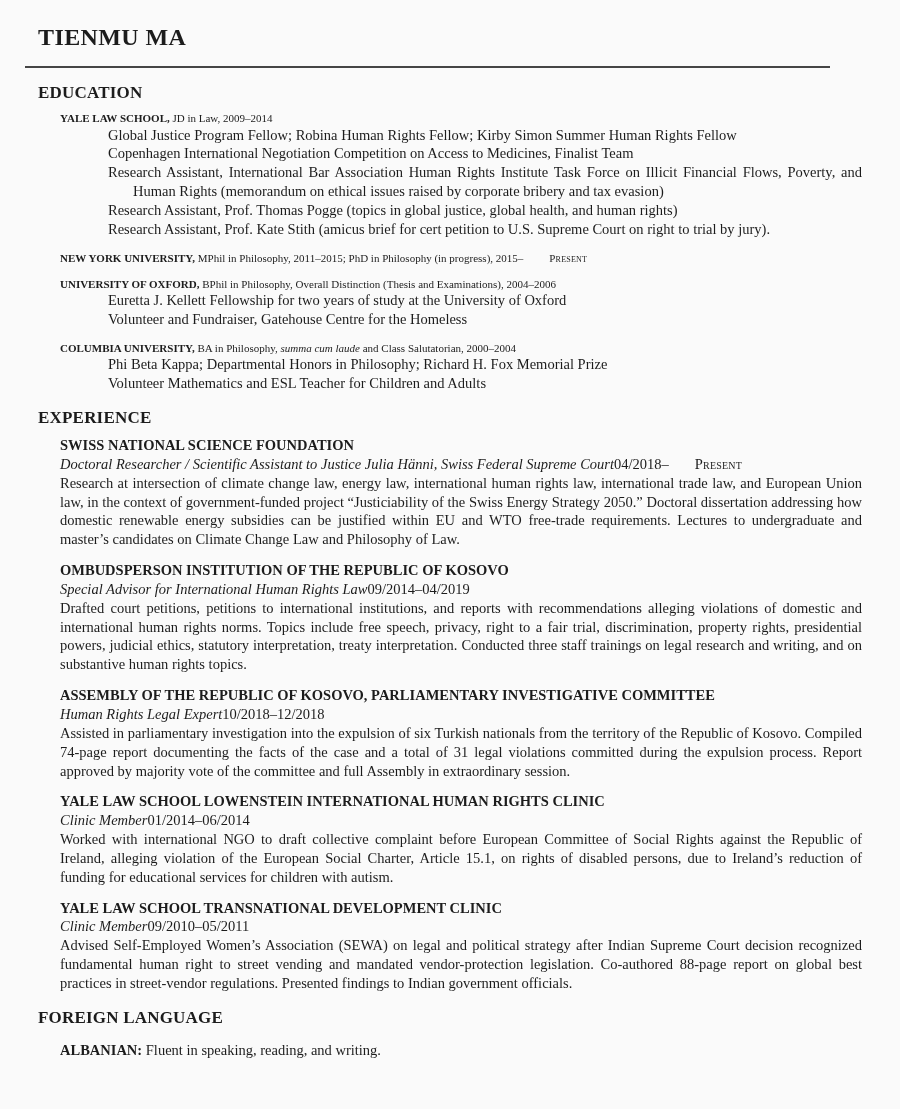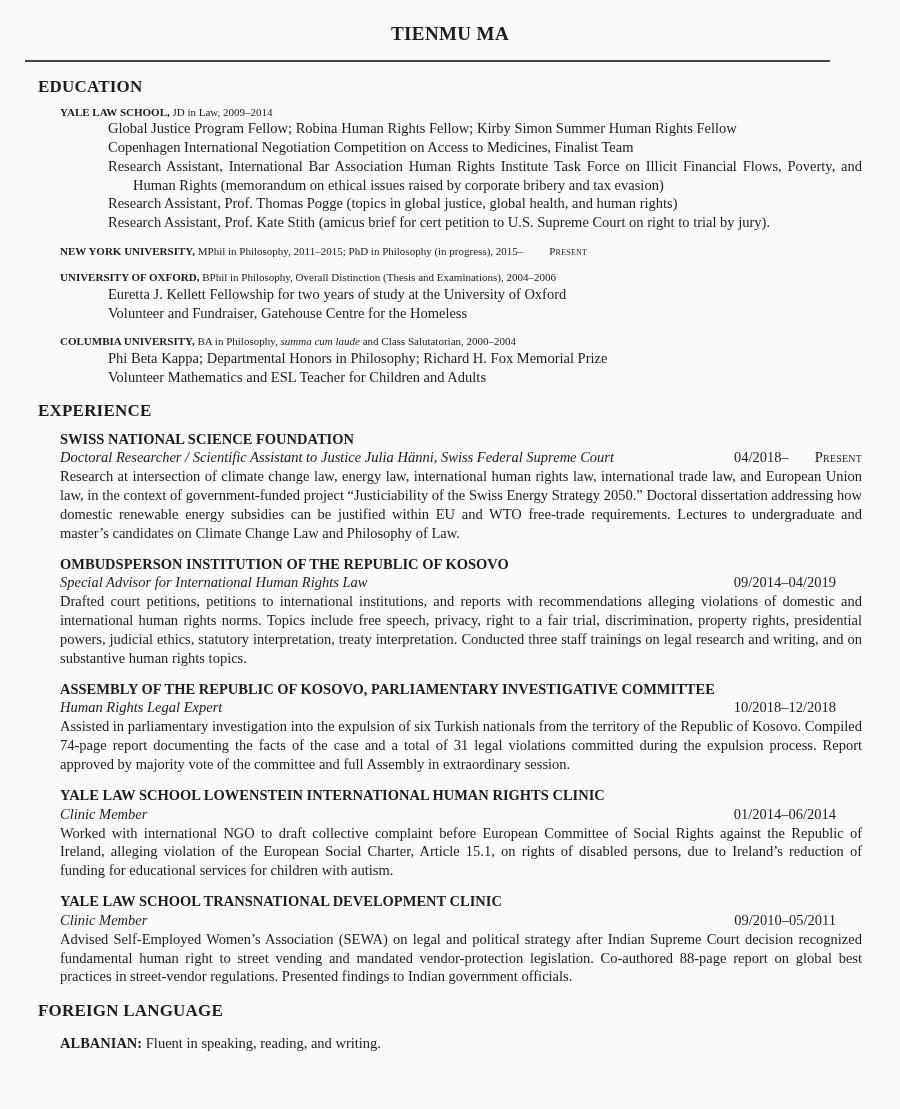--- a/index.html
+++ b/index.html
@@ -5,21 +5,21 @@
   * { margin: 0; padding: 0; box-sizing: border-box; }
   html, body { background: #f4f4f4; }
   body {
     width: 900px; height: 1109px; overflow: hidden;
     font-family: "Liberation Serif", "DejaVu Serif", serif;
     color: #1c1c1c;
     background: #fafafa;
   }
   .page { padding: 14px 38px 0 38px; font-size: 14.5px; line-height: 1.3; }
   .doc-name {
-    text-align: center; font-size: 19px; font-weight: bold;
+    font-size: 24px; font-weight: bold;
     letter-spacing: 0.4px; margin: 8px 0 13px 0;
   }
   .head-rule {
     border: none; border-top: 2px solid #454545;
     margin: 0 32px 12px -13px; height: 0;
   }
   h2.section-heading {
     font-size: 17px; font-weight: bold; letter-spacing: 0.2px;
     margin: 14px 0 7px 0;
   }
@@ -28,21 +28,21 @@
   .inst-line { font-size: 11px; }
   .b { font-weight: bold; }
   .i { font-style: italic; }
   .sc { font-variant: small-caps; letter-spacing: 0.2px; margin-left: 26px; }
   .detail {
     margin-left: 48px; max-width: 776px; text-align: justify;
   }
   .detail.wrap-indent { padding-left: 25px; text-indent: -25px; }
   .exp-entry { margin-left: 22px; margin-bottom: 12px; max-width: 802px; }
   .org-line { font-weight: bold; font-size: 14.5px; }
-  .role-line { display: flex; justify-content: space-between; align-items: baseline; }
+  .role-line { display: flex; align-items: baseline; }
   .role { font-style: italic; }
   .dates { white-space: nowrap; }
   .description { text-align: justify; }
   .lang-line { margin-left: 22px; margin-top: 12px; }
 </style>
 </head>
 <body>
 
 <div class="page">
 

